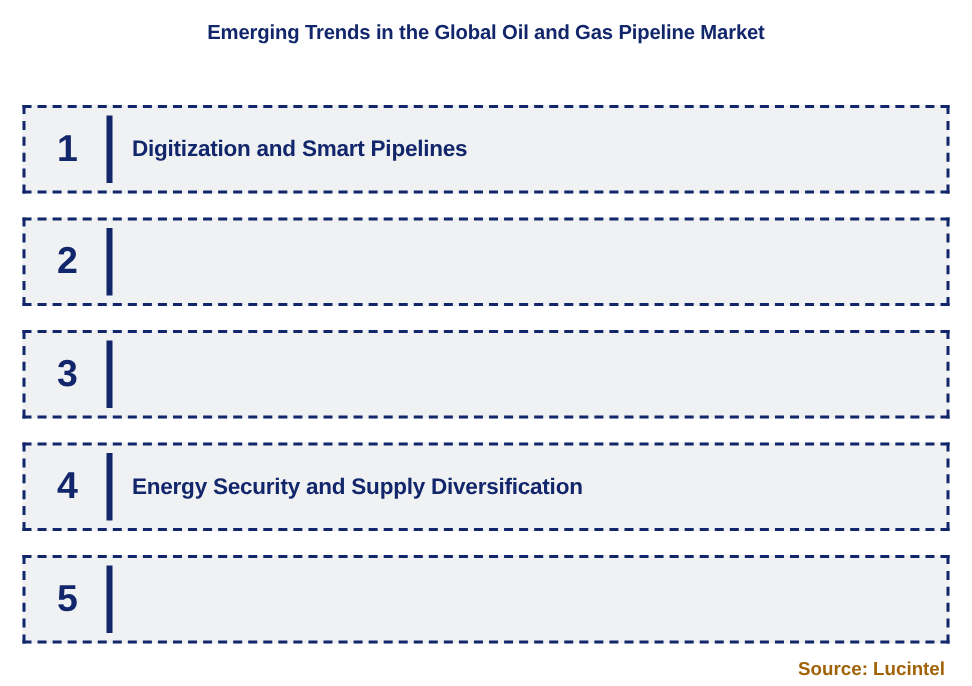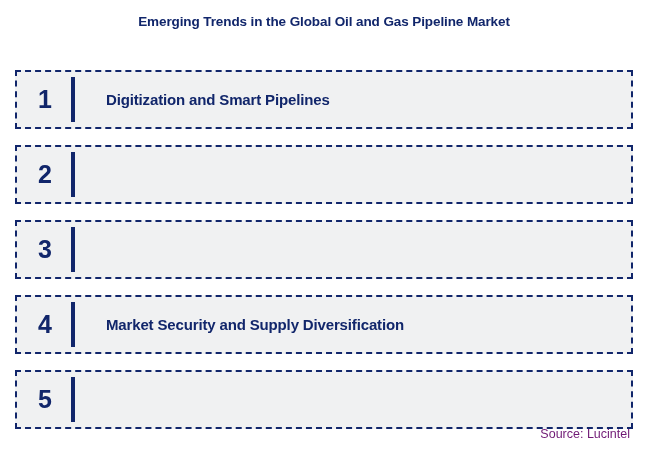--- a/index.html
+++ b/index.html
@@ -72,36 +72,36 @@
   .trend-divider {
     flex: 0 0 4px;
     width: 4px;
     height: 45px;
     background: #11266b;
     margin-left: 2px;
   }
 
   .trend-label {
     flex: 1 1 auto;
-    padding-left: 31px;
+    padding-left: 13px;
     font-size: 15px;
     font-weight: bold;
     color: #11266b;
     letter-spacing: -0.15px;
     white-space: nowrap;
     overflow: hidden;
   }
 
   .source-note {
     position: absolute;
     right: 18px;
-    bottom: 16px;
+    bottom: 4px;
     font-size: 12.5px;
-    font-weight: normal;
-    color: #701a75;
+    font-weight: bold;
+    color: #a16207;
   }
 </style>
 </head>
 <body>
 
 <div class="chart-canvas">
 
   <div class="chart-title">Emerging Trends in the Global Oil and Gas Pipeline Market</div>
 
   <div class="trend-list">
@@ -118,21 +118,21 @@
     </div>
 
     <div class="trend-row">
       <div class="trend-rank">3</div>
       <div class="trend-divider"></div>
     </div>
 
     <div class="trend-row">
       <div class="trend-rank">4</div>
       <div class="trend-divider"></div>
-      <div class="trend-label">Market Security and Supply Diversification</div>
+      <div class="trend-label">Energy Security and Supply Diversification</div>
     </div>
 
     <div class="trend-row">
       <div class="trend-rank">5</div>
       <div class="trend-divider"></div>
     </div>
 
   </div>
 
   <div class="source-note">Source: Lucintel</div>

